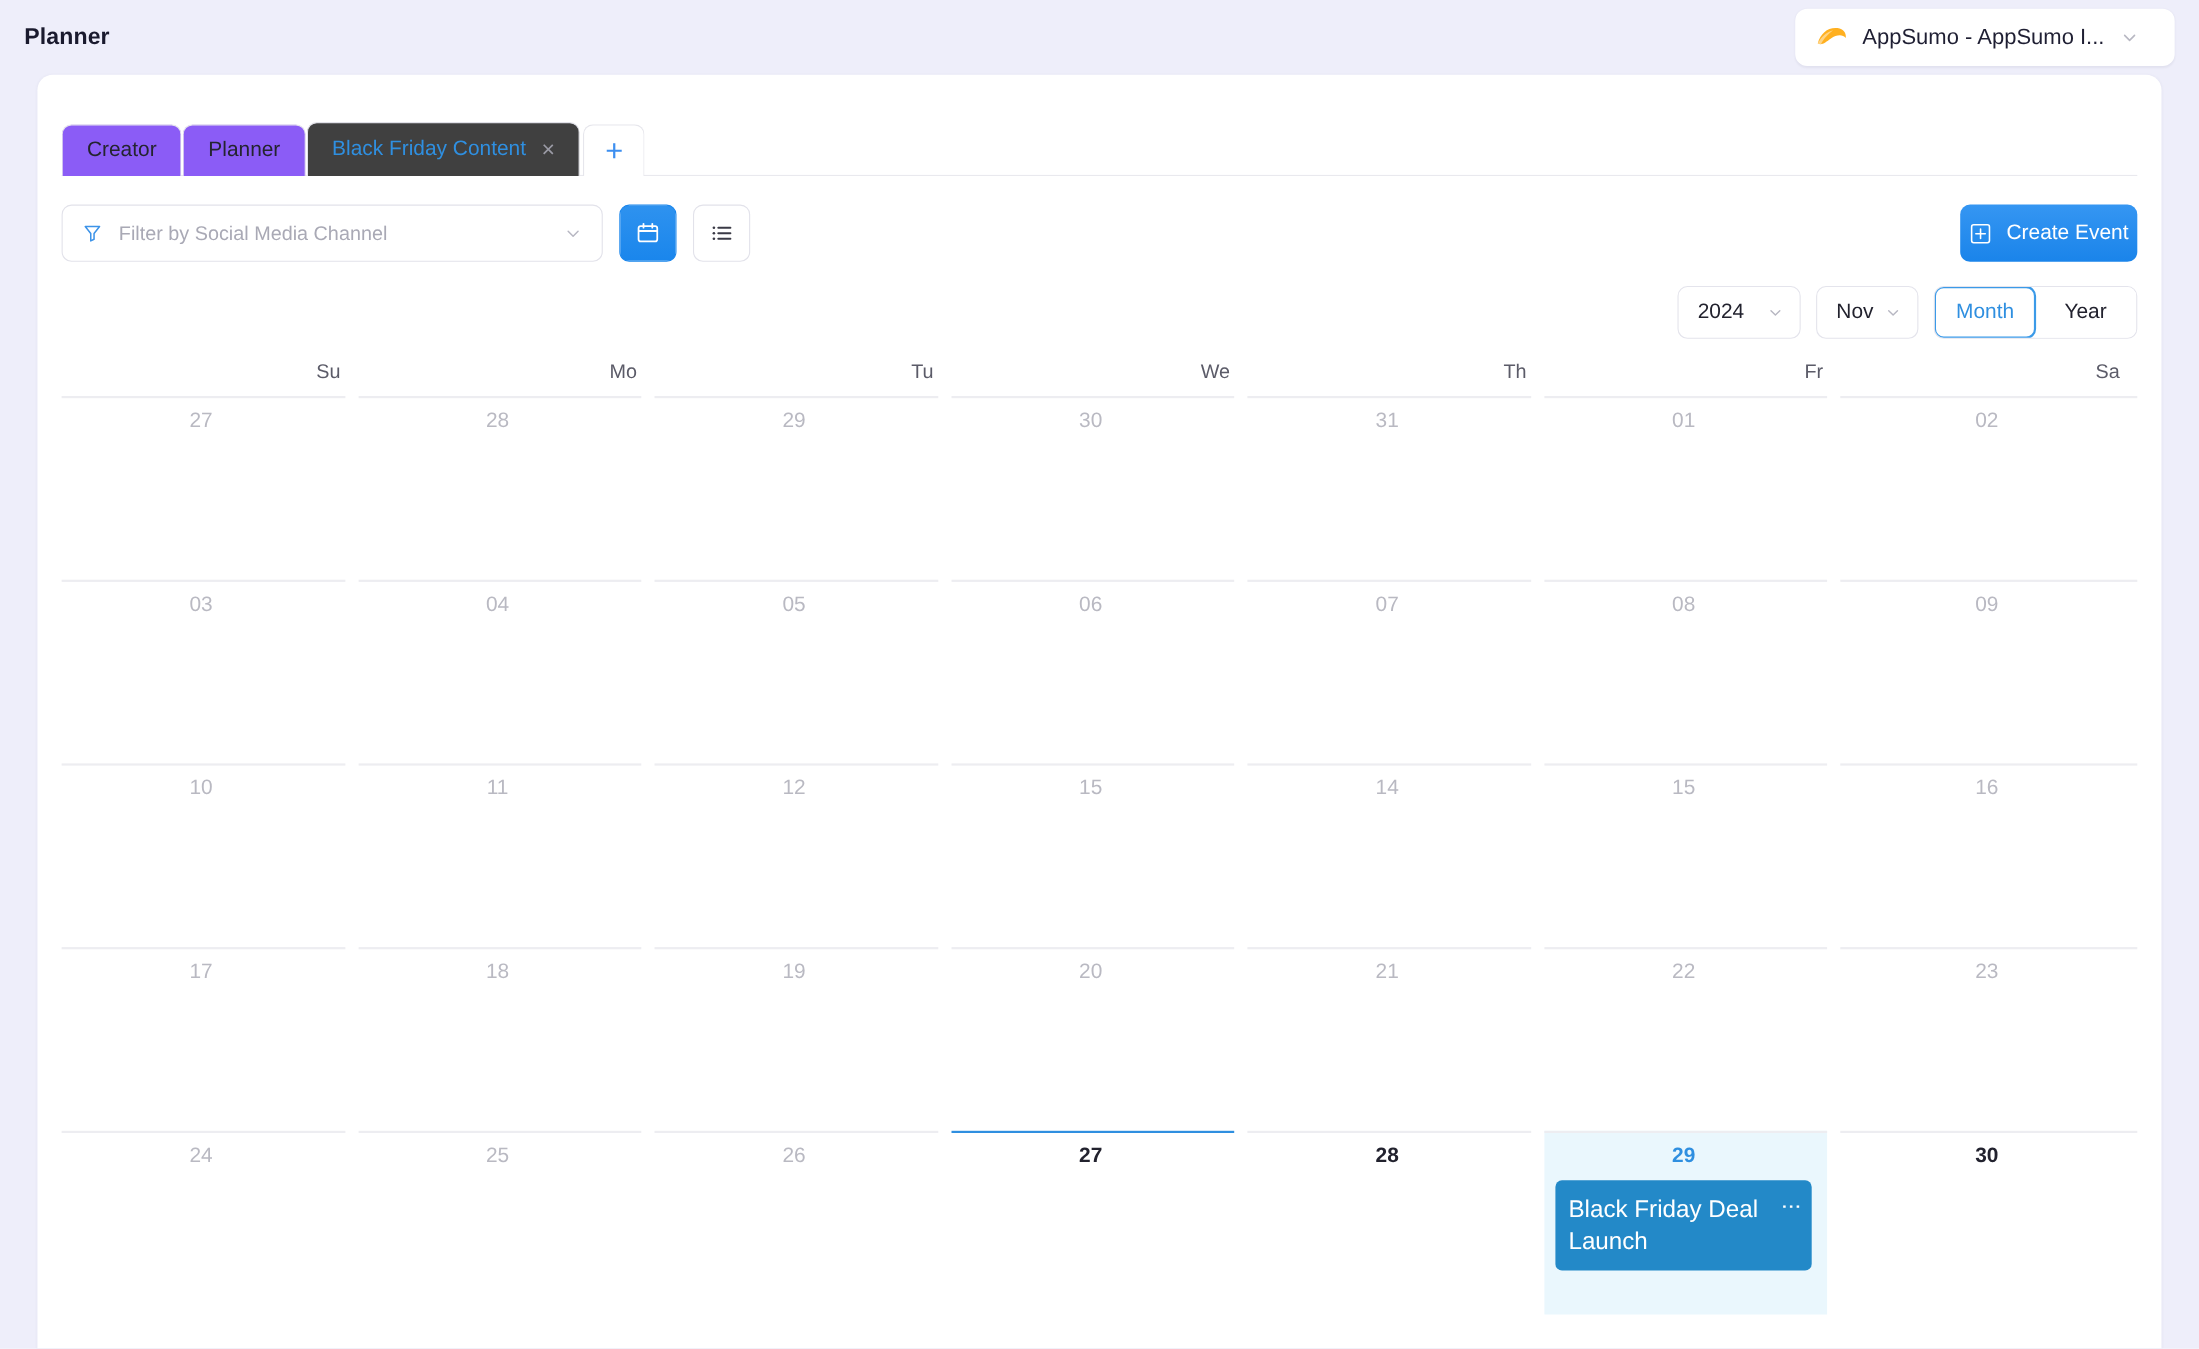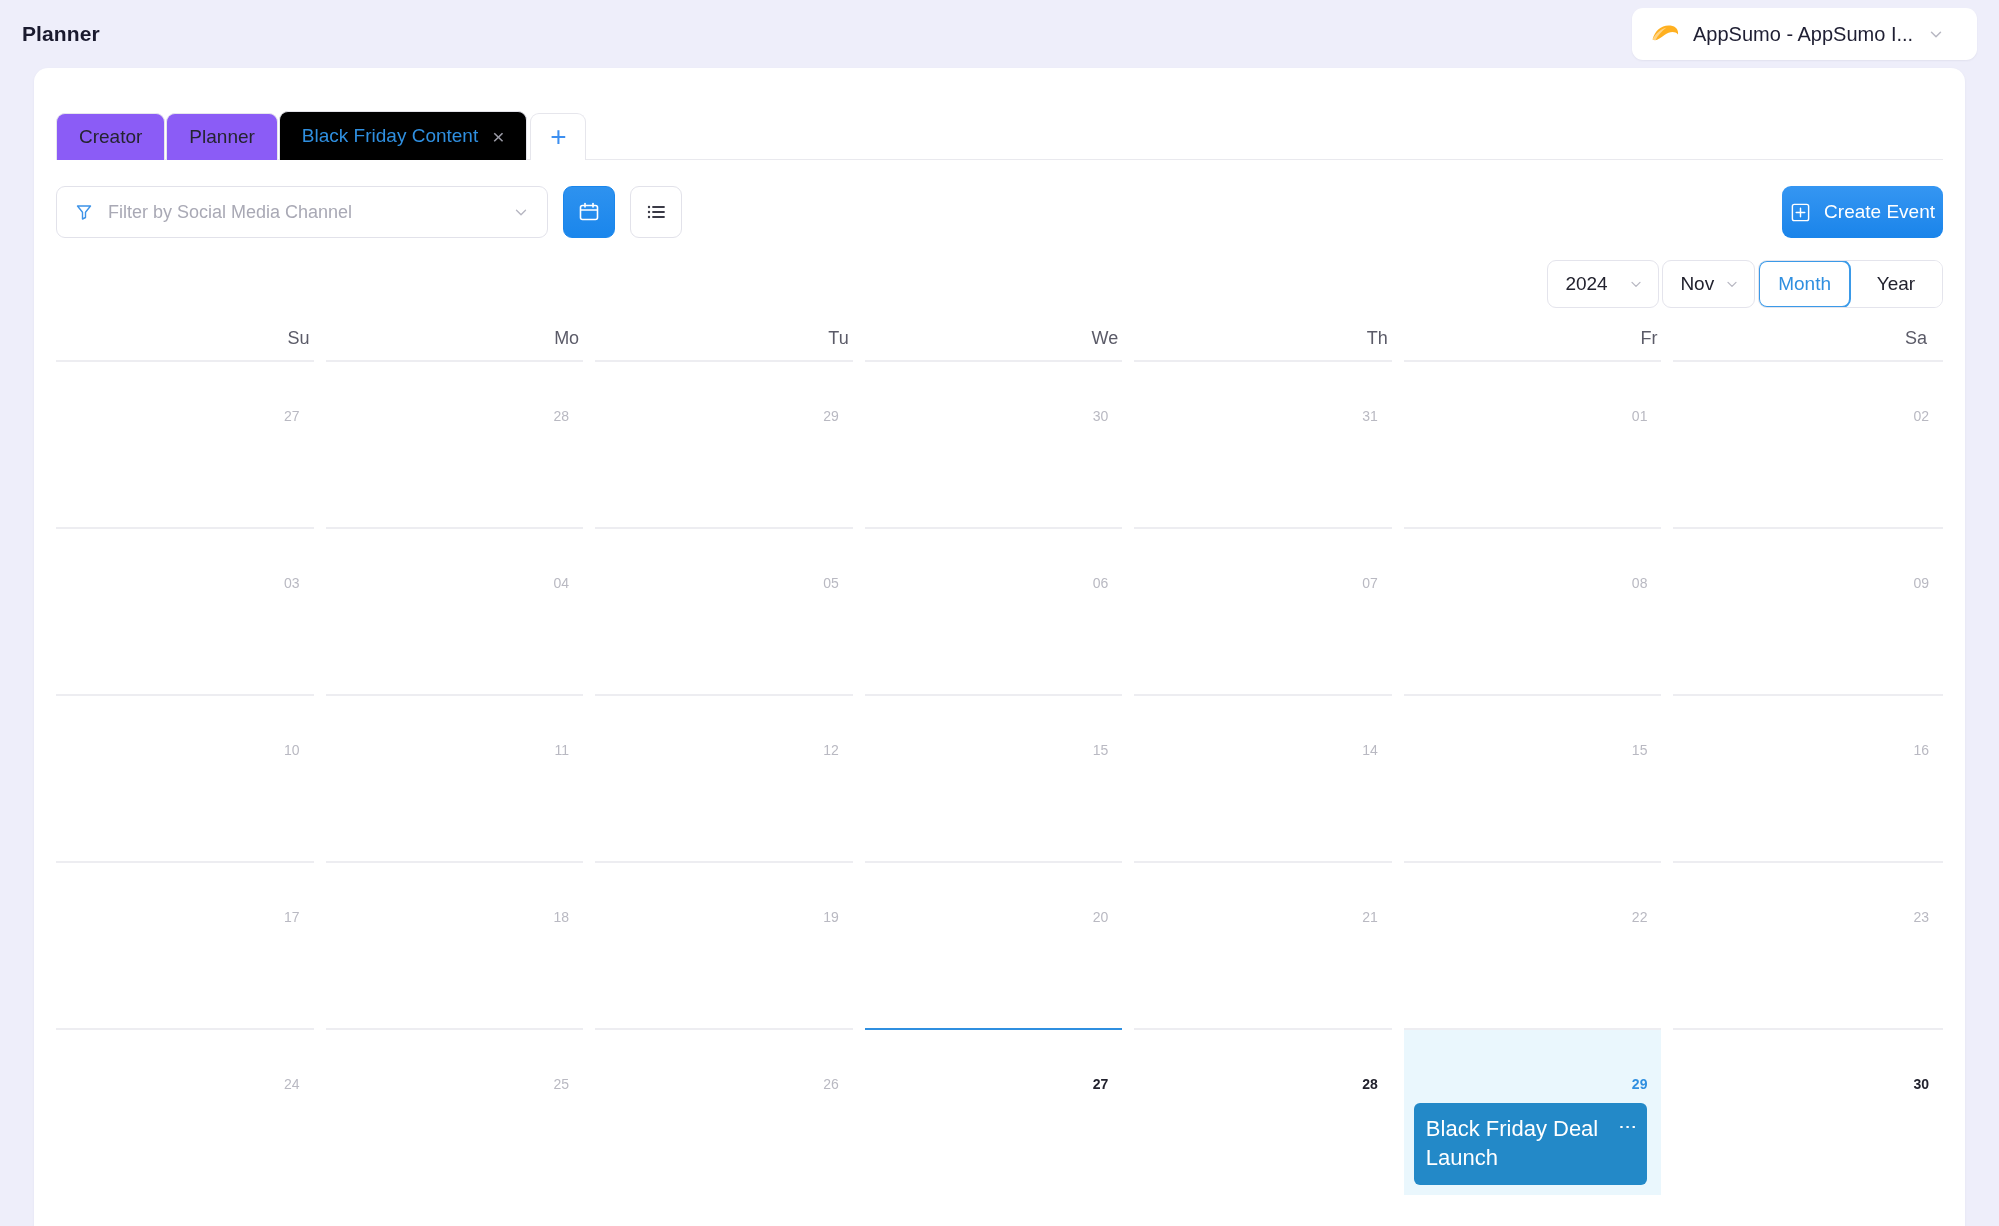--- a/index.html
+++ b/index.html
@@ -69,21 +69,21 @@
     border: 1px solid #e6e6ec;
     border-bottom: none;
     border-radius: 9px 9px 0 0;
     background: #8b5cf6;
     font-size: 19px; color: #24242f;
     cursor: pointer;
     white-space: nowrap;
     margin-right: 1px;
   }
   .tab.active {
-    background: #000000;
+    background: #404040;
     color: #2f8fe0;
     border-color: #e3e3ea;
     height: 49px;
     box-shadow: 0 2px 0 0 #ffffff;
   }
   .tab-close {
     font-size: 21px; color: #9b9ba6; line-height: 1;
     font-weight: 300;
     cursor: pointer;
   }
@@ -135,21 +135,21 @@
     border-radius: 9px; border: none;
     background: linear-gradient(180deg,#3596f2,#1a84ea);
     color: #fff; font-size: 19px;
     font-family: "Liberation Sans", sans-serif;
     cursor: pointer;
   }
 
   
   .datebar {
     display: flex; align-items: center; justify-content: flex-end;
-    gap: 3px;
+    gap: 14px;
     padding: 22px 22px 0 22px;
   }
   .mini-select {
     height: 48px; min-width: 88px;
     display: flex; align-items: center; justify-content: space-between; gap: 10px;
     padding: 0 14px 0 17px;
     border: 1px solid #e4e4ec; border-radius: 9px;
     background: #fff;
     font-size: 19px; color: #22222e; font-weight: 500;
     cursor: pointer;
@@ -187,24 +187,23 @@
     position: relative;
     height: 167px;
     border-top: 2px solid #ededf1;
     margin-right: 12px;
     padding: 10px 14px 0 10px;
   }
   .daycell:last-child { margin-right: 0; }
   .daycell.today { border-top-color: #2f8fe0; }
   .daycell.selected { background: #eaf7fd; border-top-color: #ededf1; }
   .daynum {
-    text-align: right;
-    font-size: 14px; color: #b9b9c2;
+    text-align: center;
+    font-size: 19px; color: #b9b9c2;
     line-height: 1.2;
-    margin-top: 36px;
   }
   .daycell.current .daynum { color: #22222e; font-weight: bold; }
   .daycell.selected .daynum { color: #2f8fe0; font-weight: bold; }
   .event {
     margin-top: 10px;
     background: #2389c8;
     border-radius: 6px;
     padding: 11px 12px 12px 12px;
     display: flex; align-items: flex-start; gap: 8px;
     cursor: pointer;

